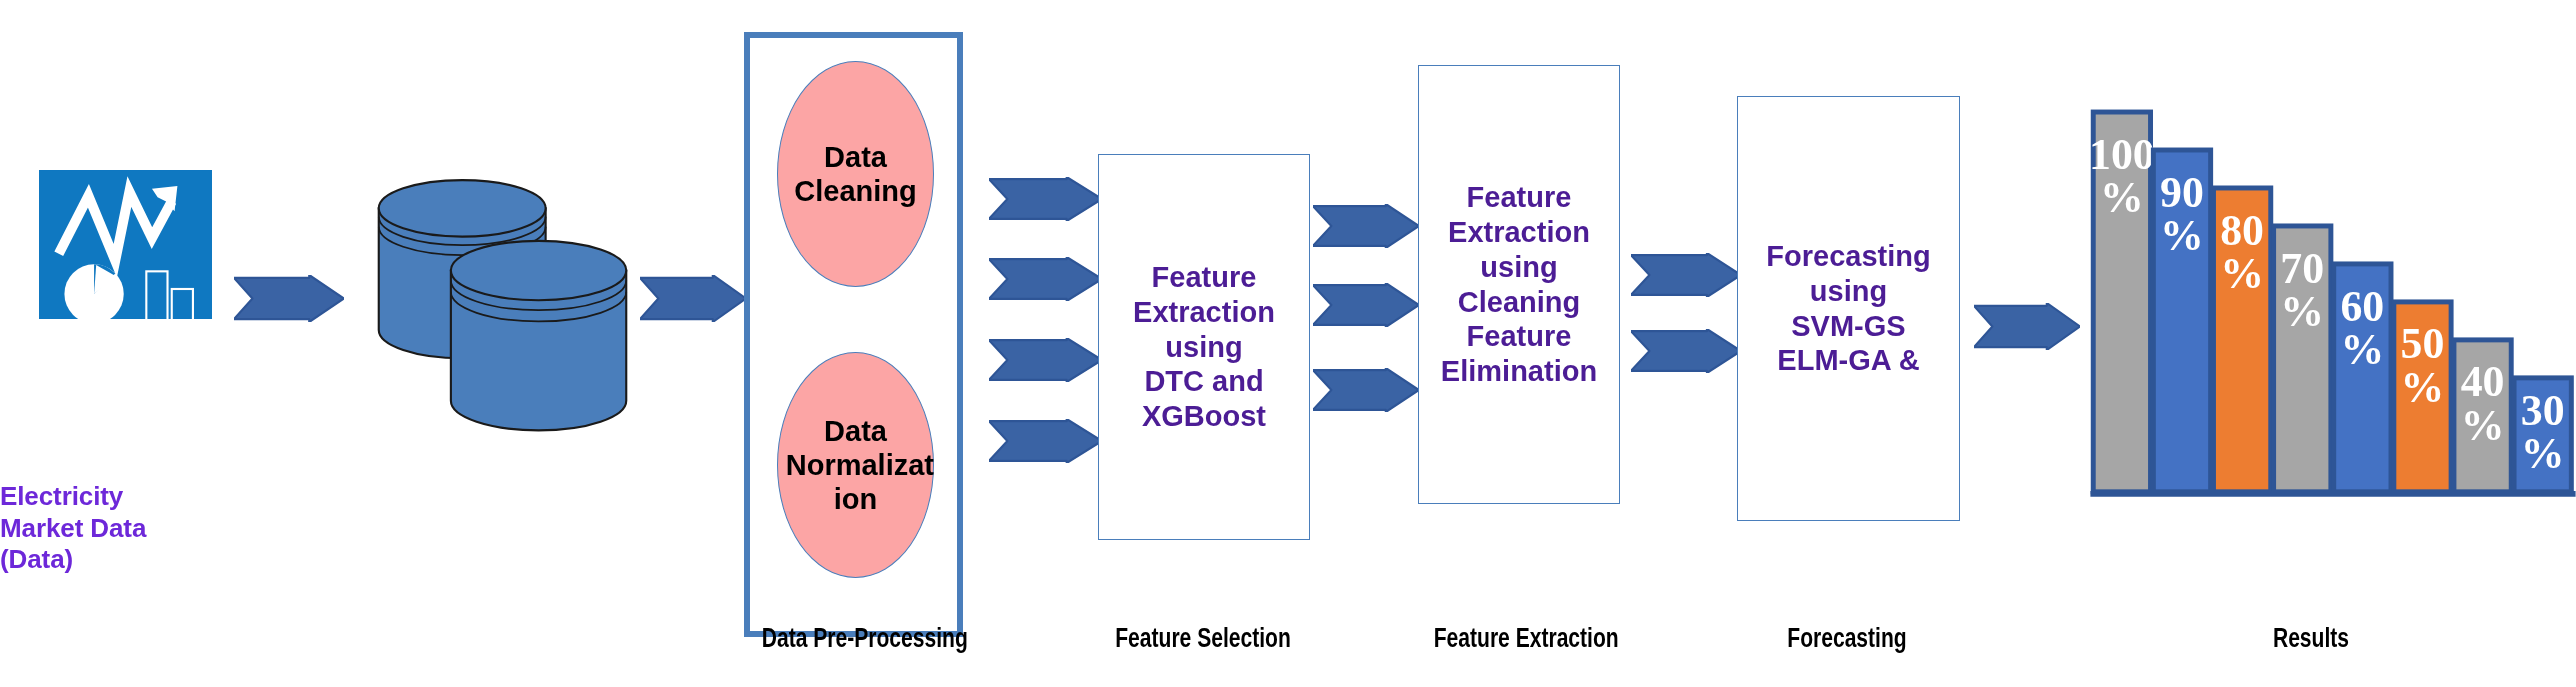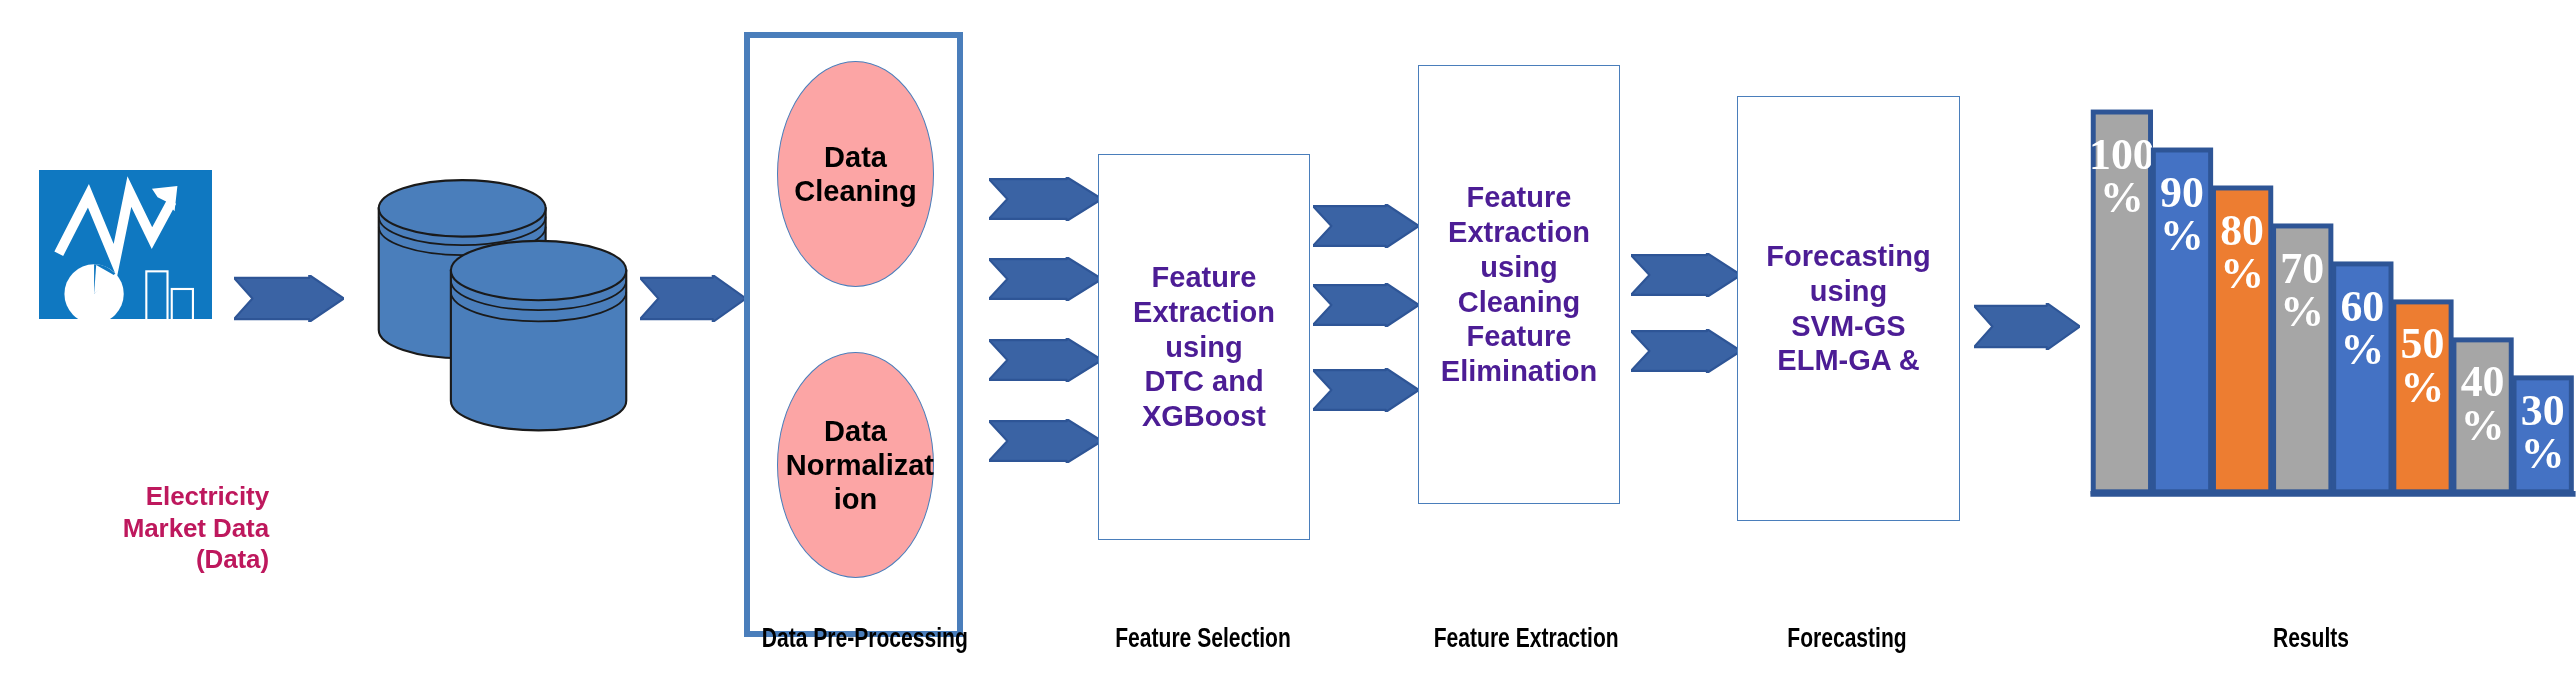--- a/index.html
+++ b/index.html
@@ -23,23 +23,23 @@
 
   
   #icon-card {
     left: 39px; top: 170px; width: 173px; height: 149px;
     background: #0F78C1;
   }
   #icon-card svg { display: block; width: 173px; height: 149px; }
 
   
   .caption {
-    text-align: right;
-    font-weight: bold;
-    color: #be185d;
+    text-align: left;
+    font-weight: bold;
+    color: #6d28d9;
     line-height: 1.22;
     font-size: 26px;
     letter-spacing: -0.1px;
   }
   .caption-narrow {
     text-align: center;
     font-weight: bold;
     color: #000000;
     font-size: 27px;
     transform: scaleX(0.78);

